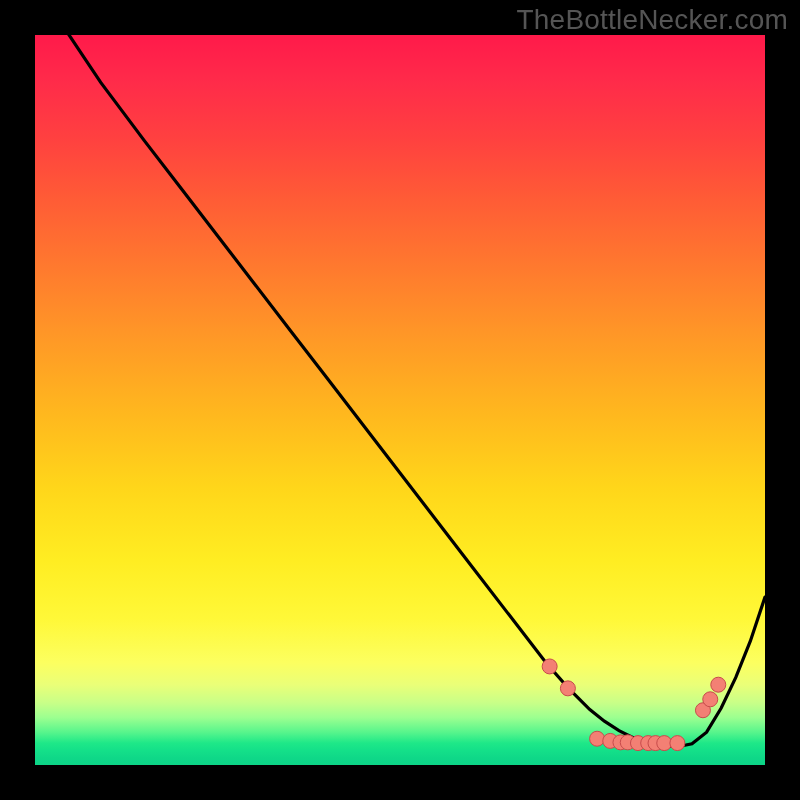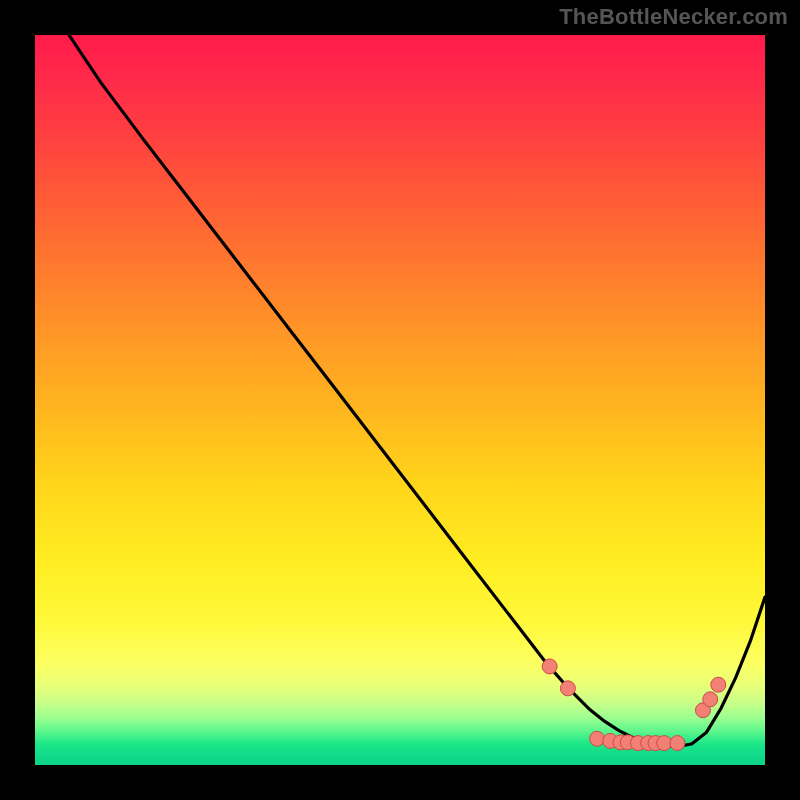--- a/index.html
+++ b/index.html
@@ -14,22 +14,22 @@
   .wrap {
     position: relative;
     width: 800px;
     height: 800px;
   }
   .watermark {
     position: absolute;
     top: 4px;
     right: 12px;
     color: #555;
-    font-size: 22px;
-    font-weight: 700;
+    font-size: 28px;
+    font-weight: 400;
     letter-spacing: 0.2px;
     user-select: none;
   }
   .plot {
     position: absolute;
     left: 35px;
     top: 35px;
     width: 730px;
     height: 730px;
     overflow: hidden;

